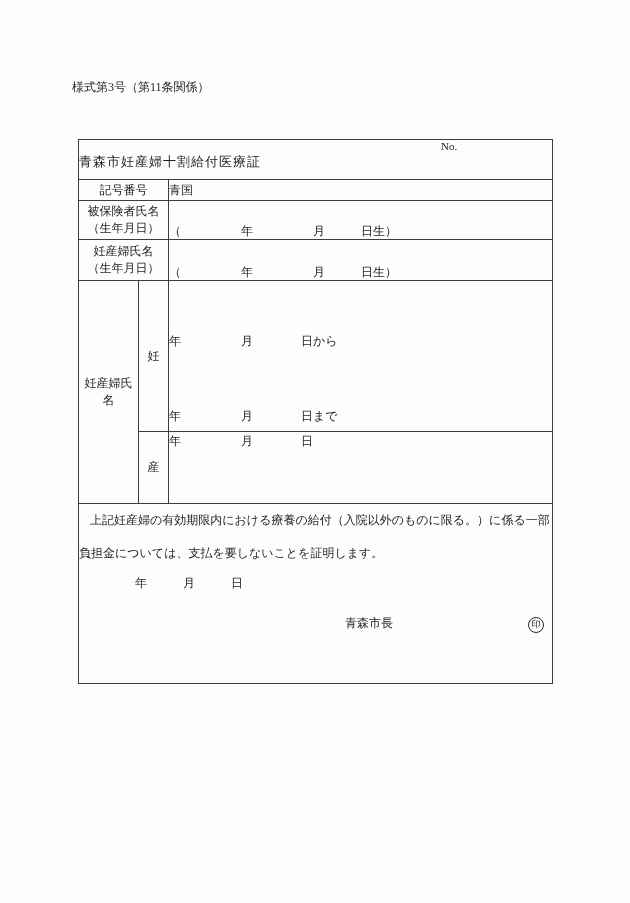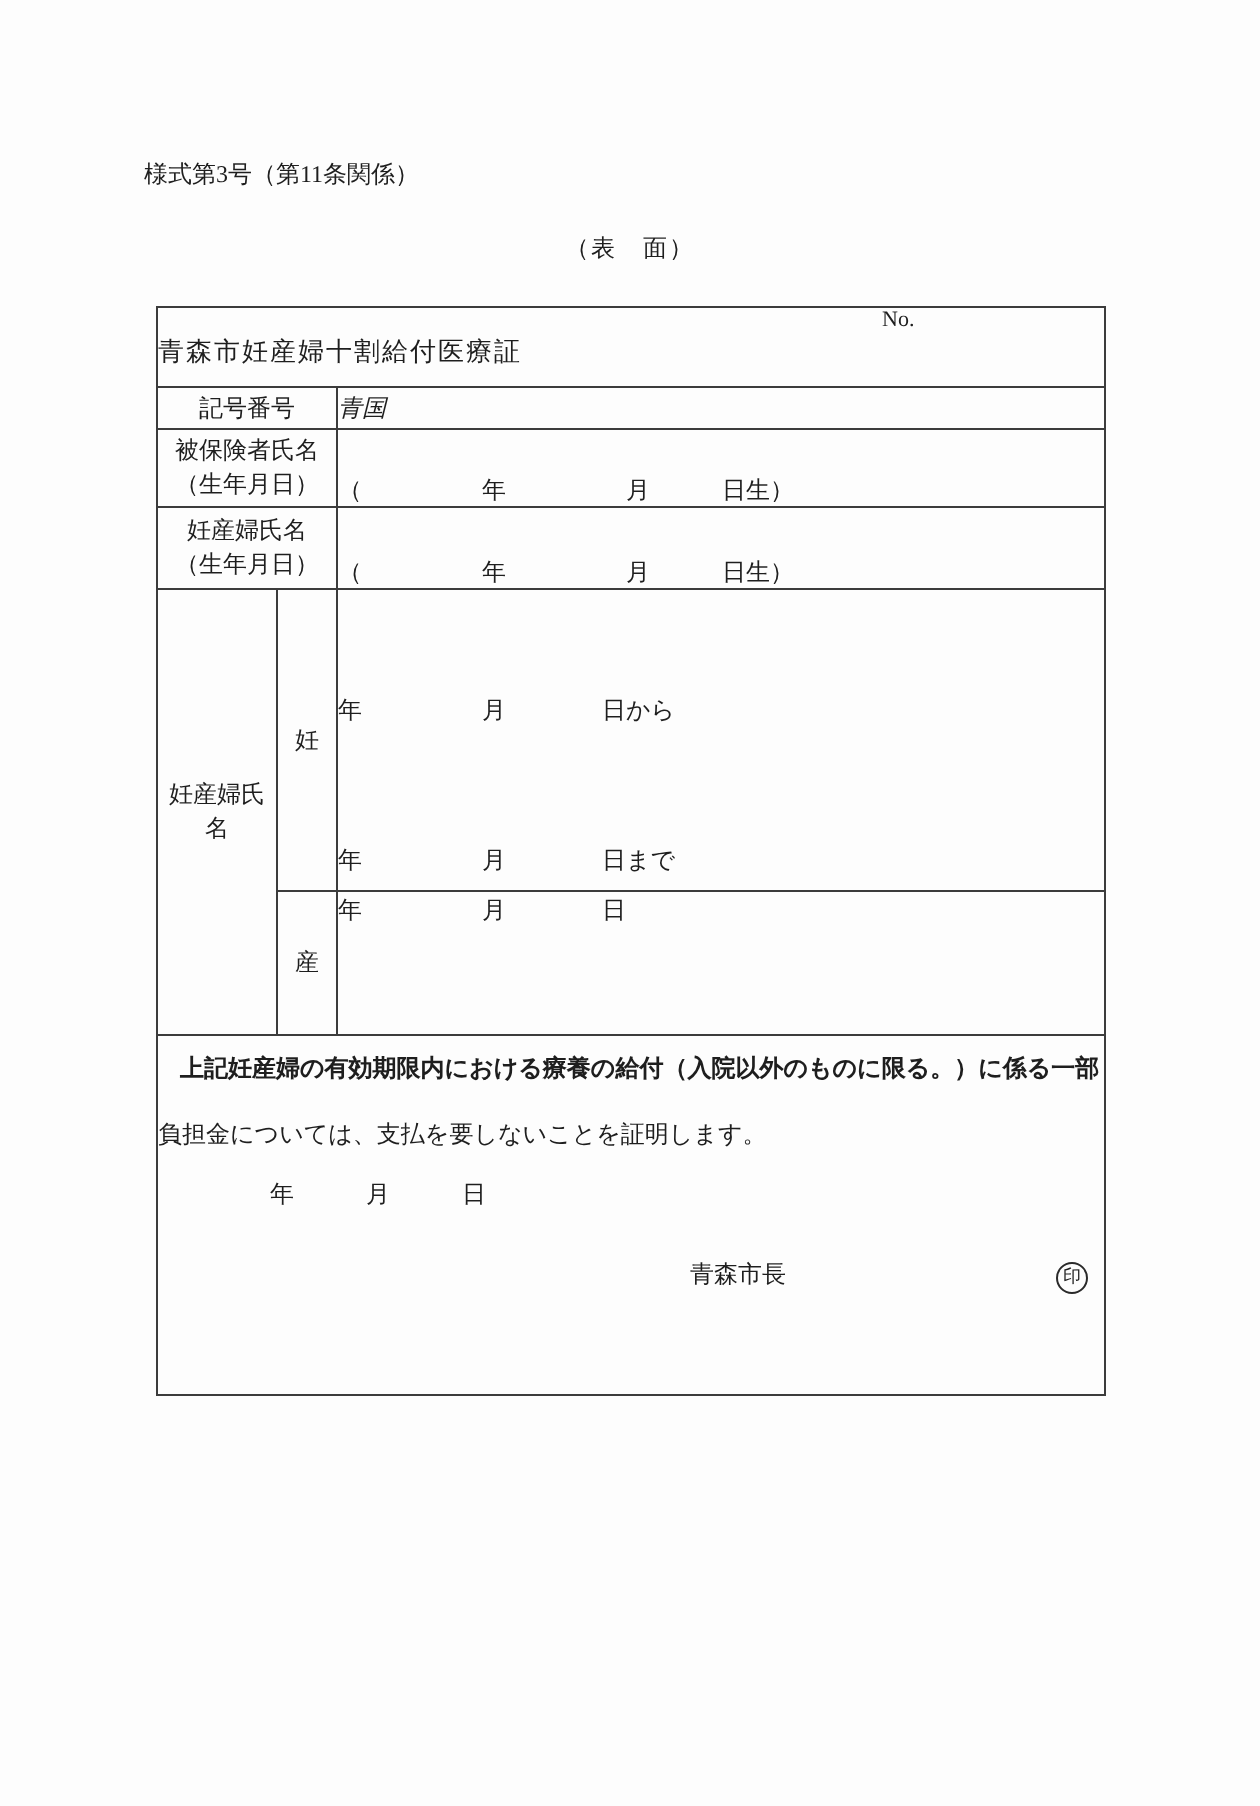--- a/index.html
+++ b/index.html
@@ -12,21 +12,21 @@
     color: #1e1e1e;
     font-size: 12px;
     overflow: hidden;
   }
   .form-number { position: absolute; left: 72px; top: 79px; line-height: 16px; }
   .side-label  { position: absolute; left: 0; top: 116px; width: 100%; text-align: center; letter-spacing: 1px; line-height: 16px; }
 
   table.card {
     position: absolute;
     left: 78px;
-    top: 153px;
+    top: 139px;
     width: 474px;
     border-collapse: collapse;
     table-layout: fixed;
   }
   table.card td {
     border: 1px solid #3c3c3c;
     padding: 0;
     font-size: 12px;
     overflow: hidden;
   }
@@ -35,34 +35,34 @@
   col.col-c { width: 384px; }
 
   .title-cell { height: 39px; vertical-align: top; padding-top: 4px; }
   .no-line    { padding-left: 362px; font-size: 11px; line-height: 13px; }
   .card-title { font-size: 13px; letter-spacing: 1px; line-height: 18px; }
 
   .label-cell { text-align: center; vertical-align: middle; margin-left: 40px; }
   .two-line span { display: block; line-height: 17px; }
 
   .symbol-row-td   { height: 20px; }
-  .symbol-value    { vertical-align: middle; padding-left: 55px; font-style: italic; }
+  .symbol-value    { vertical-align: middle; padding-left: 55px; }
   .insured-row-td  { height: 38px; }
   .maternity-row-td{ height: 40px; }
   .birthdate-value { vertical-align: bottom; padding: 0 0 5px 58px; line-height: 15px; margin-left: 21px; }
 
   .valid-preg-td  { height: 87px; }
   .valid-birth-td { height: 71px; }
   .preg-content   { vertical-align: middle; padding-left: 132px; }
   .preg-content div { line-height: 30px; margin-top: 45px; }
   .birth-content  { vertical-align: top; padding: 12px 0 0 132px; line-height: 18px; }
 
   .cert-cell  { height: 179px; vertical-align: top; padding: 10px 11px 0 11px; }
   .cert-text  { margin: 0; line-height: 33px; }
-  .cert-line1 { text-indent: 11px; font-weight: bold; }
+  .cert-line1 { text-indent: 11px; }
   .cert-date  { margin: 4px 0 0 56px; line-height: 18px; }
   .cert-issuer-line { position: relative; margin-top: 22px; line-height: 18px; }
   .issuer     { margin-left: 266px; }
   .seal-wrap  { position: absolute; right: 8px; top: 0; }
   .seal-circle {
     display: inline-flex;
     width: 14px; height: 14px;
     border: 1px solid #2a2a2a;
     border-radius: 50%;
     align-items: center;
@@ -70,21 +70,20 @@
     font-size: 9px;
     line-height: 1;
   }
 </style>
 </head>
 <body>
 
 <div class="page">
 
   <div class="form-number">様式第3号（第11条関係）</div>
-  <div class="side-label">（表　面）</div>
 
   <table class="card">
     <colgroup>
       <col class="col-a">
       <col class="col-b">
       <col class="col-c">
     </colgroup>
 
     <tbody>
         <tr>

